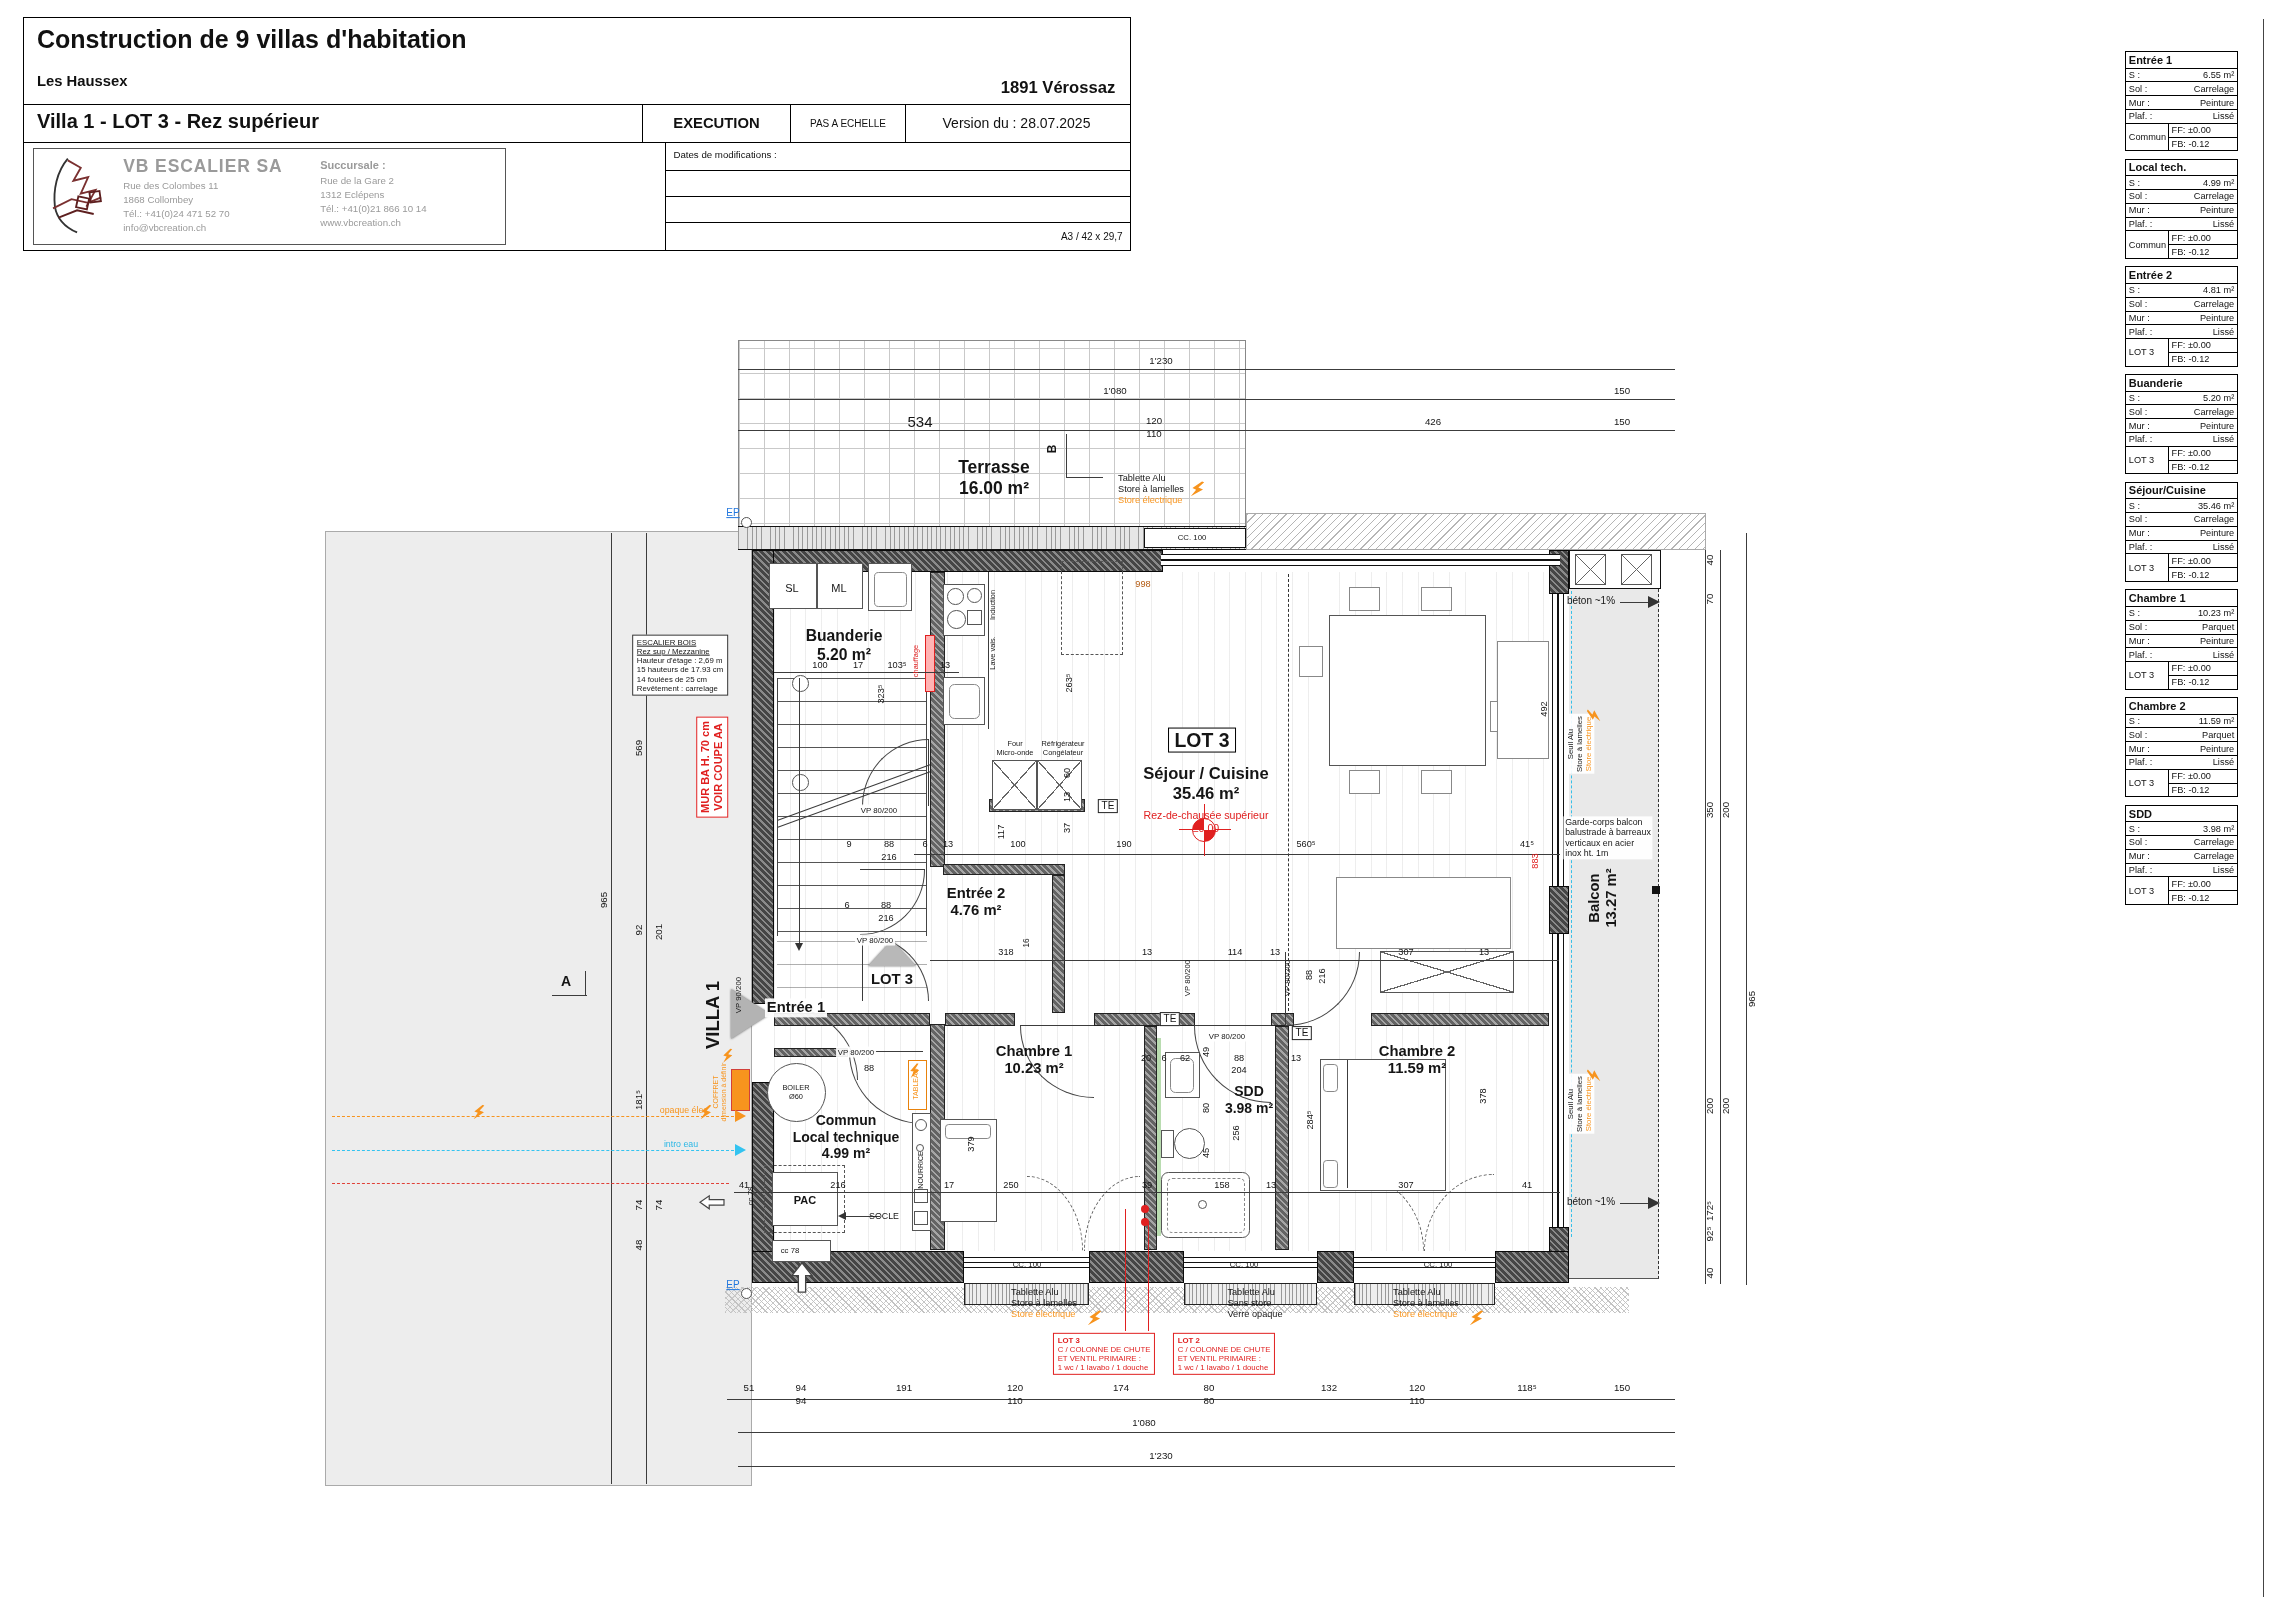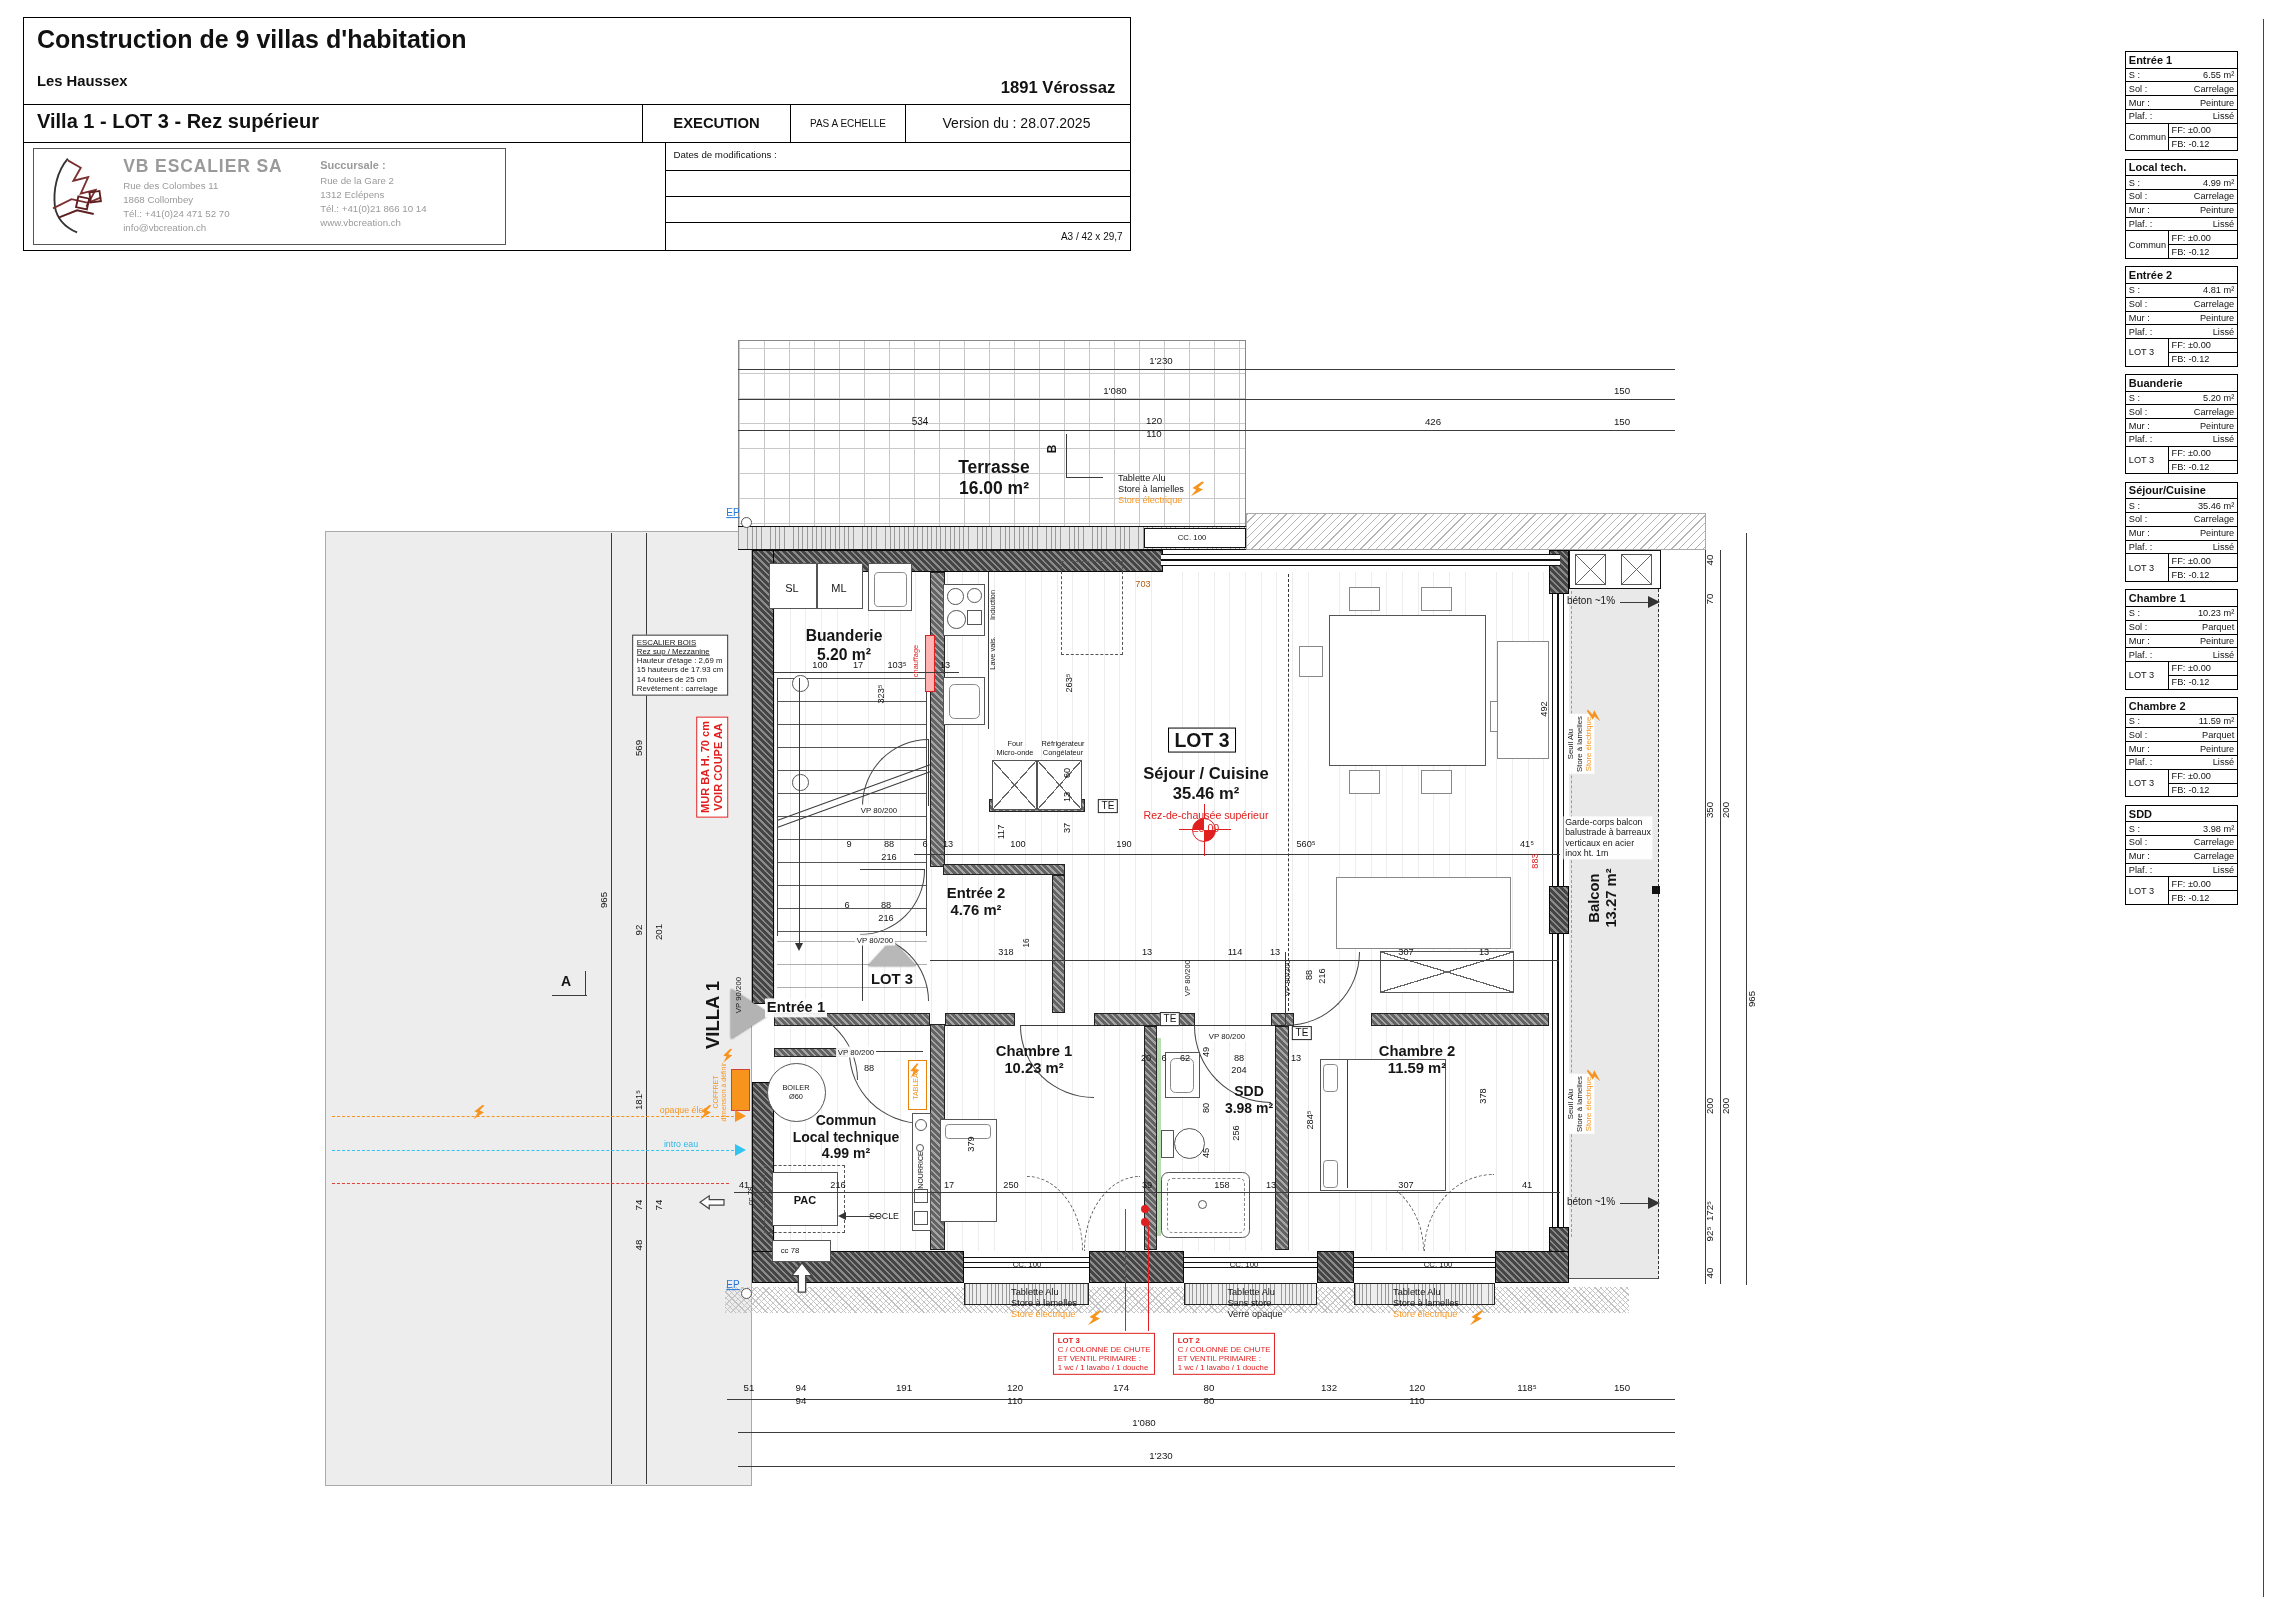--- a/index.html
+++ b/index.html
@@ -679,29 +679,29 @@
         <div class="ptext whitebg" style="left: 879px; top: 810px; font-size: 7.8px; transform: translate(-50%, -50%);">VP 80/200</div>
         <div class="ptext whitebg" style="left: 875px; top: 940px; font-size: 7.8px; transform: translate(-50%, -50%);">VP 80/200</div>
         <div class="ptext whitebg" style="left: 856px; top: 1052px; font-size: 7.8px; transform: translate(-50%, -50%);">VP 80/200</div>
         <div class="ptext whitebg" style="left: 1227px; top: 1036px; font-size: 7.8px; transform: translate(-50%, -50%);">VP 80/200</div>
         <div class="ptext " style="left: 1188px; top: 978px; font-size: 7.8px; transform: translate(-50%, -50%) rotate(-90deg);">VP 80/200</div>
         <div class="ptext " style="left: 1288px; top: 978px; font-size: 7.8px; transform: translate(-50%, -50%) rotate(-90deg);">VP 80/200</div>
         <div class="ptext " style="left: 739px; top: 995px; font-size: 7.8px; transform: translate(-50%, -50%) rotate(-90deg);">VP 90/200</div>
         <div class="ptext tebox" style="left: 1108px; top: 806px; font-size: 10px; transform: translate(-50%, -50%);">TE</div>
         <div class="ptext tebox" style="left: 1170px; top: 1019px; font-size: 10px; transform: translate(-50%, -50%);">TE</div>
         <div class="ptext tebox" style="left: 1302px; top: 1033px; font-size: 10px; transform: translate(-50%, -50%);">TE</div>
-        <div class="ptext red998" style="left: 1143px; top: 584px; font-size: 9.2px; transform: translate(-50%, -50%);">703</div>
+        <div class="ptext red998" style="left: 1143px; top: 584px; font-size: 9.2px; transform: translate(-50%, -50%);">998</div>
         <div class="ptext red" style="left: 1535px; top: 861px; font-size: 9.2px; transform: translate(-50%, -50%) rotate(-90deg);">883</div>
         <div class="ptext " style="left: 1544px; top: 709px; font-size: 9.2px; transform: translate(-50%, -50%) rotate(-90deg);">492</div>
         <div class="ptext bold" style="left: 566px; top: 981px; font-size: 14px; transform: translate(-50%, -50%);">A</div>
         <div class="ptext bold" style="left: 1052px; top: 449px; font-size: 12px; transform: translate(-50%, -50%) rotate(-90deg);">B</div>
         <div class="ptext " style="left: 1161px; top: 361px; font-size: 9.7px; transform: translate(-50%, -50%);">1'230</div>
         <div class="ptext " style="left: 1115px; top: 391px; font-size: 9.7px; transform: translate(-50%, -50%);">1'080</div>
         <div class="ptext " style="left: 1622px; top: 391px; font-size: 9.7px; transform: translate(-50%, -50%);">150</div>
-        <div class="ptext " style="left: 920px; top: 422px; font-size: 10px; transform: translate(-50%, -50%); text-align: right;">534</div>
+        <div class="ptext " style="left: 920px; top: 422px; font-size: 15px; transform: translate(-50%, -50%); text-align: right;">534</div>
         <div class="ptext " style="left: 1154px; top: 421px; font-size: 9.7px; transform: translate(-50%, -50%);">120</div>
         <div class="ptext " style="left: 1154px; top: 434px; font-size: 9.7px; transform: translate(-50%, -50%);">110</div>
         <div class="ptext " style="left: 1433px; top: 422px; font-size: 9.7px; transform: translate(-50%, -50%);">426</div>
         <div class="ptext " style="left: 1622px; top: 422px; font-size: 9.7px; transform: translate(-50%, -50%);">150</div>
         <div class="ptext " style="left: 749px; top: 1388px; font-size: 9.7px; transform: translate(-50%, -50%);">51</div>
         <div class="ptext " style="left: 801px; top: 1388px; font-size: 9.7px; transform: translate(-50%, -50%);">94</div>
         <div class="ptext " style="left: 801px; top: 1401px; font-size: 9.7px; transform: translate(-50%, -50%);">94</div>
         <div class="ptext " style="left: 904px; top: 1388px; font-size: 9.7px; transform: translate(-50%, -50%);">191</div>
         <div class="ptext " style="left: 1015px; top: 1388px; font-size: 9.7px; transform: translate(-50%, -50%);">120</div>
         <div class="ptext " style="left: 1015px; top: 1401px; font-size: 9.7px; transform: translate(-50%, -50%);">110</div>

